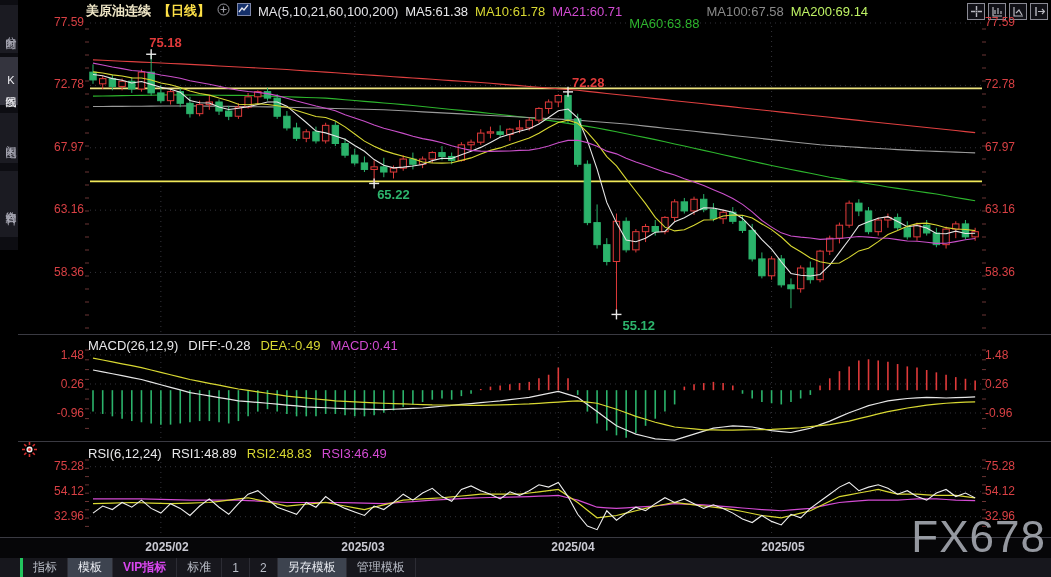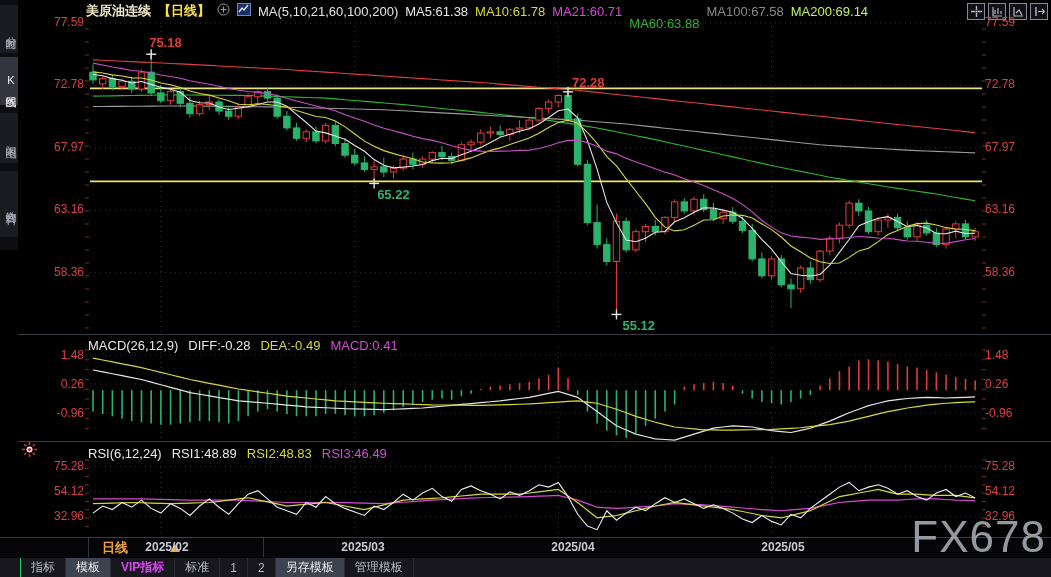--- a/index.html
+++ b/index.html
@@ -34,21 +34,21 @@
   .period-box{position:absolute;left:88px;top:0;width:176px;height:19px;
     border-left:1px solid #33333d;border-right:1px solid #33333d;display:flex;align-items:center;
     color:#f2a43c;font-weight:bold;font-size:13px;padding-left:13px;box-sizing:border-box;cursor:pointer;}
   .period-box .tri{width:0;height:0;border-left:5px solid transparent;border-right:5px solid transparent;
     border-bottom:8px solid #f2a43c;margin-left:42px;}
   .mlabel{position:absolute;top:2px;width:70px;text-align:center;color:#c9c9d2;font-size:12px;font-weight:bold;}
   
   .toolbar{position:absolute;left:0;top:558px;width:1051px;height:19px;background:#17171d;
     display:flex;align-items:stretch;font-size:12px;color:#b8bcc6;padding-left:20px;box-sizing:border-box;}
   .tb{padding:0 10px;display:flex;align-items:center;border-right:1px solid #2c2c34;cursor:pointer;}
-  .tb:first-child{border-left:1px solid #22c55e;}
+  .tb:first-child{border-left:3px solid #22c55e;}
   .tb.raised{background:#3d434f;color:#e8eaf0;}
   .tb.vip{color:#d946ef;font-weight:bold;}
   
   .watermark{position:absolute;right:5px;top:512px;font-size:44px;color:#a9adb5;opacity:.88;
     letter-spacing:1px;}
   
   .rsi-gear{position:absolute;left:22px;top:442px;}
   svg#chart-svg{position:absolute;left:0;top:0;}
 </style>
 </head>
@@ -569,24 +569,20 @@
     <span class="c-magenta">RSI3:46.49</span>
   </div>
   <div class="axl left" style="top:459px;">75.28</div>
   <div class="axl left" style="top:484px;">54.12</div>
   <div class="axl left" style="top:509px;">32.96</div>
   <div class="axl right" style="top:459px;">75.28</div>
   <div class="axl right" style="top:484px;">54.12</div>
   <div class="axl right" style="top:509px;">32.96</div>
 
   <div class="taxis">
-    <div class="period-box">
-      <span>日线</span>
-      <span class="tri"></span>
-    </div>
     <div class="mlabel" style="left:132px;">2025/02</div>
     <div class="mlabel" style="left:328px;">2025/03</div>
     <div class="mlabel" style="left:538px;">2025/04</div>
     <div class="mlabel" style="left:748px;">2025/05</div>
   </div>
 
   <div class="watermark">FX678</div>
 
   <div class="toolbar">
     <div class="tb">指标</div>

